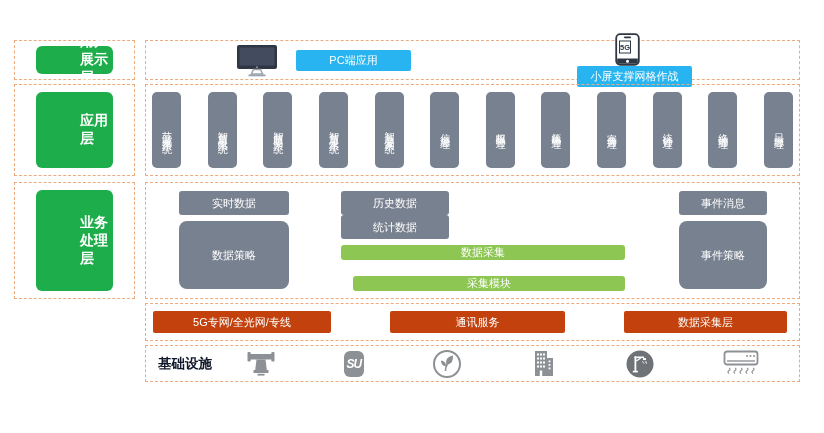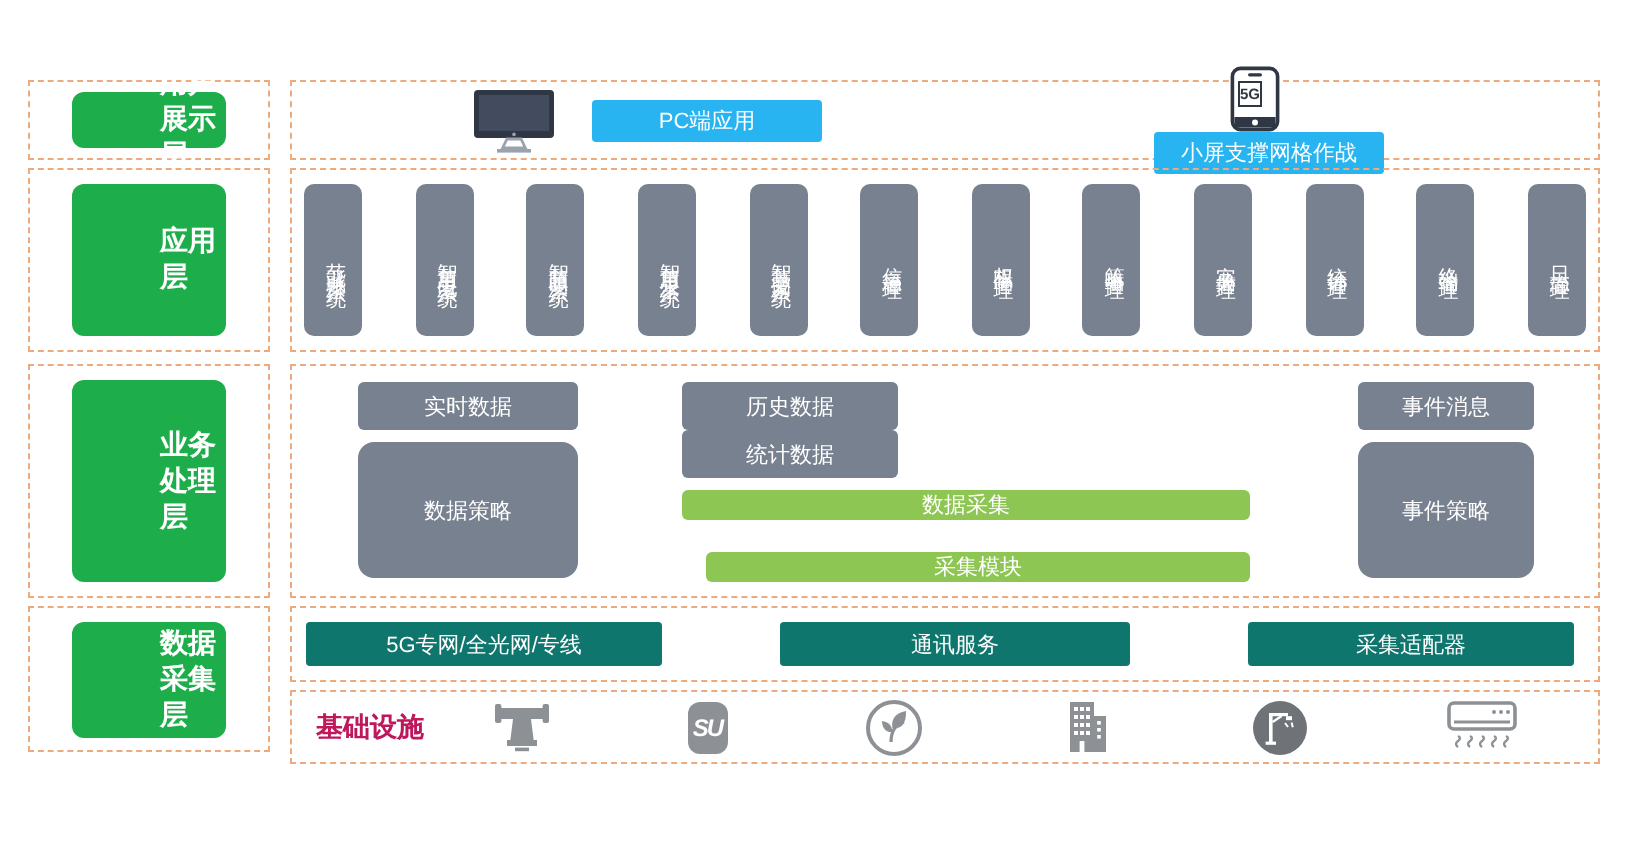--- a/index.html
+++ b/index.html
@@ -37,49 +37,46 @@
   .gbox.tall { flex:1; margin-top:6px; border-radius:8px; }
   .midtop { display:flex; justify-content:space-between;flex-direction:column; }
   .midtop .gbox { width:108px; }
   .greenbar { height:26px; background:#8dc652; color:#fff; font-size:11px; border-radius:3px;
               display:flex; align-items:center; justify-content:center; }
   .greenbar.first { margin-top:6px; }
   .greenbar.second { margin-top:16px;margin-left:12px; }
 
   
   .r4 { top:303px; height:38px; display:flex; align-items:center; justify-content:space-between; padding:0 12px 0 7px; }
-  .netbar { height:22px; background:#0f766e; color:#fff; font-size:11px; border-radius:2px;
+  .netbar { height:22px; background:#c2410c; color:#fff; font-size:11px; border-radius:2px;
             display:flex; align-items:center; justify-content:center; }
 
   
   .r5 { top:345px; height:37px; display:flex; align-items:center; padding:0 6px 0 12px; }
-  .infra-label { font-size:13.5px; font-weight:bold; color:#be185d; white-space:nowrap; }
+  .infra-label { font-size:13.5px; font-weight:bold; color:#0f172a; white-space:nowrap; }
   .infra-icons { flex:1; display:flex; align-items:center; justify-content:space-around; }
   .su-badge { width:20px; height:26px; background:#8d9095; border-radius:6px; color:#fff;
               font-weight:bold; font-size:12px; display:flex; align-items:center; justify-content:center;
               letter-spacing:-1px; font-style:italic; }
   svg { display:block; }
 </style>
 </head>
 <body>
 
 <div class="canvas">
 
   <div class="dashed side" style="top:40px;height:40px;">
     <div class="side-green" style="height:28px;">用户展示层</div>
   </div>
   <div class="dashed side" style="top:84px;height:92px;">
     <div class="side-green" style="height:76px;">应用层</div>
   </div>
   <div class="dashed side" style="top:182px;height:117px;">
     <div class="side-green" style="height:101px;">业务处理层</div>
   </div>
-  <div class="dashed side" style="top:303px;height:73px;">
-    <div class="side-green" style="height:58px;">数据采集层</div>
-  </div>
 
   <div class="dashed rrow r1">
     <div class="dev-group" style="margin-left:90px;">
       <span>
         <svg width="42" height="33" viewBox="0 0 42 33">
           <rect x="1" y="1" width="40" height="24" rx="2" fill="#2f3744"></rect>
           <rect x="3.5" y="3.5" width="35" height="18" fill="#434c5e"></rect>
           <circle cx="21" cy="23.2" r="0.9" fill="#9aa2ad"></circle>
           <path d="M17.5 25.5 h7 l2.2 4.5 h-11.4 z" fill="none" stroke="#9aa2ad" stroke-width="1.4"></path>
           <rect x="12.5" y="30.5" width="17" height="1.8" fill="#9aa2ad"></rect>
@@ -156,21 +153,21 @@
     </div>
     <div class="bcol right">
       <div class="gbox">事件消息</div>
       <div class="gbox tall">事件策略</div>
     </div>
   </div>
 
   <div class="dashed rrow r4">
     <div class="netbar" style="width:178px;">5G专网/全光网/专线</div>
     <div class="netbar" style="width:175px;">通讯服务</div>
-    <div class="netbar" style="width:163px;">采集适配器</div>
+    <div class="netbar" style="width:163px;">数据采集层</div>
   </div>
 
   <div class="dashed rrow r5">
     <div class="infra-label">基础设施</div>
     <div class="infra-icons">
       <span>
         <svg width="30" height="29" viewBox="0 0 30 29">
           <rect x="4" y="5" width="22" height="5.5" fill="#8d9095"></rect>
           <rect x="1.5" y="3" width="3.2" height="9.5" rx="1" fill="#8d9095"></rect>
           <rect x="25.3" y="3" width="3.2" height="9.5" rx="1" fill="#8d9095"></rect>

